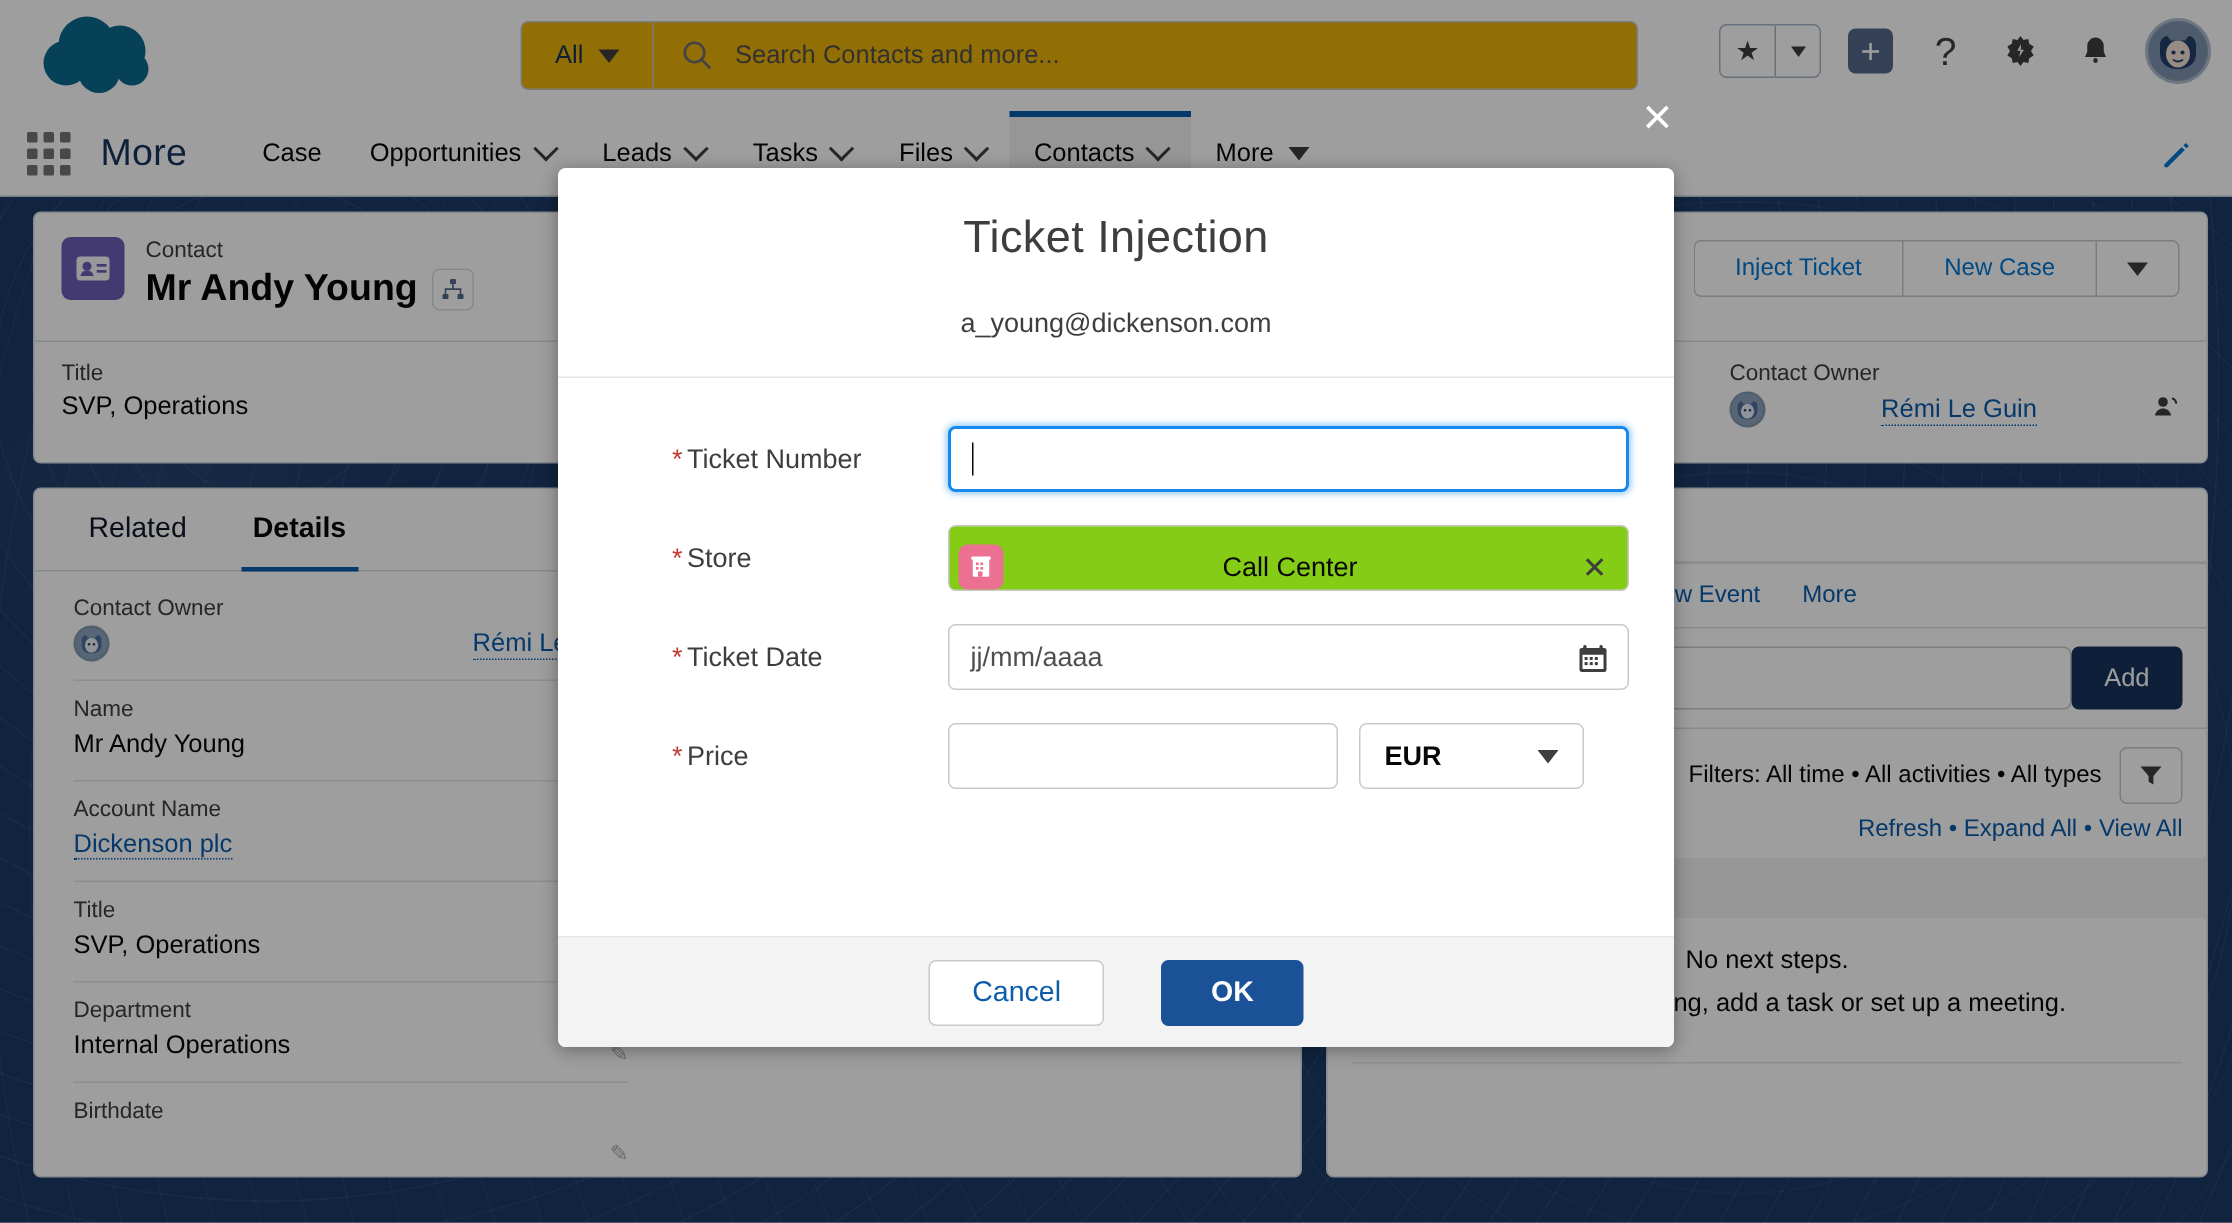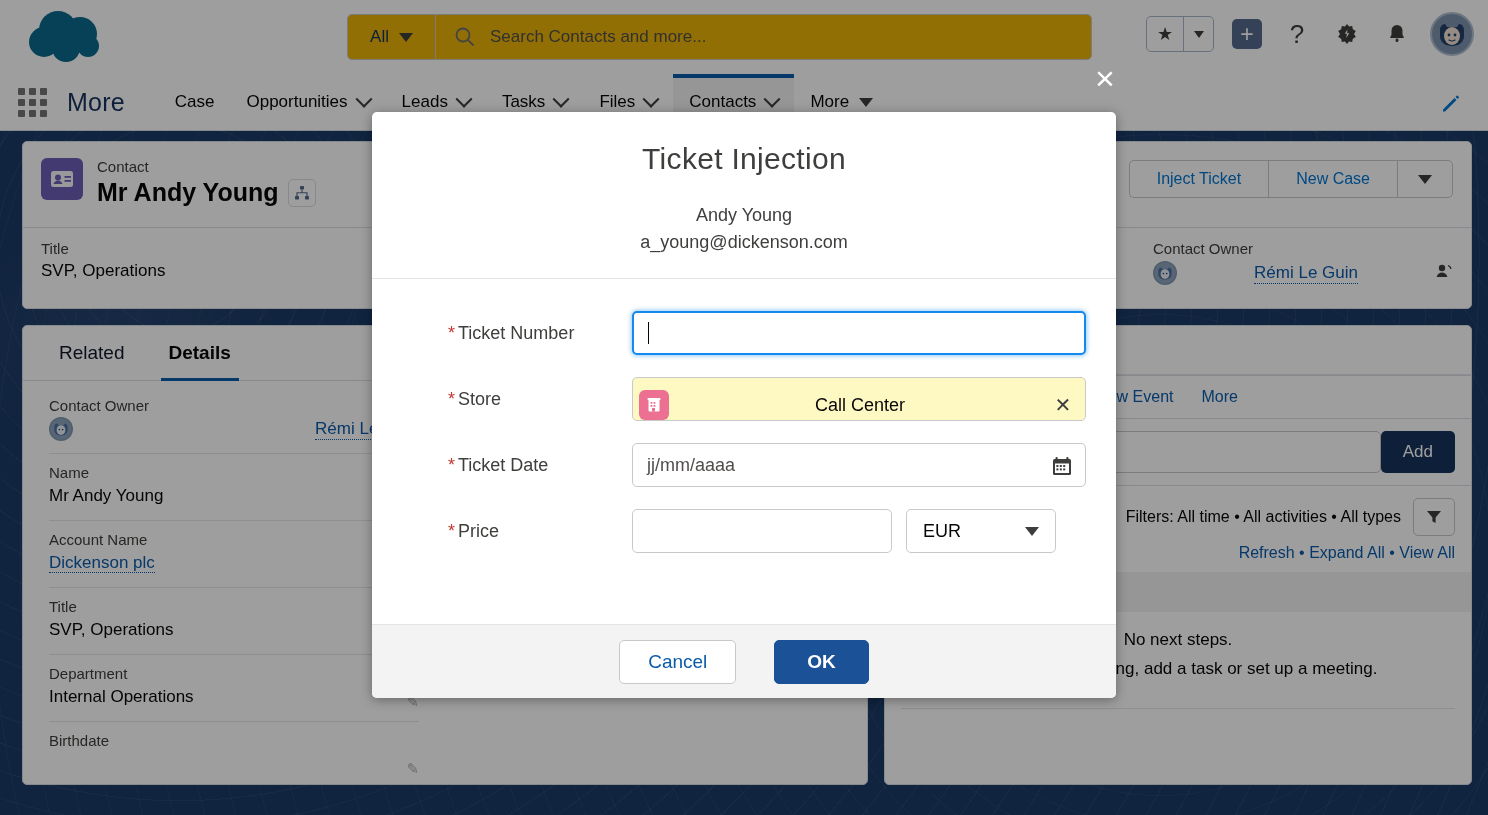--- a/index.html
+++ b/index.html
@@ -178,34 +178,34 @@
   .fctrl { flex: 1; display: flex; gap: 14px; }
   .inp {
     flex: 1; height: 44px; border: 1px solid #c9c9c9; border-radius: 5px;
     background: #fff; display: flex; align-items: center; padding: 0 14px;
     font-size: 18px; color: #080707;
   }
   .inp.focused { border: 2px solid #1589ee; box-shadow: 0 0 4px 1px rgba(21,137,238,.45); }
   .caret-text { display: inline-block; width: 1px; height: 22px; background: #080707; }
   .lookup {
     flex: 1; height: 44px; border: 1px solid #c9c9c9; border-radius: 5px;
-    display: flex; align-items: center; padding: 12px 10px 0 6px; position: relative; background:#fef9c3;
+    display: flex; align-items: center; padding: 12px 10px 0 6px; position: relative; background:#84cc16;
   }
   .store-icon { width: 30px; height: 30px; border-radius: 6px; background: #eb7092;
     display: flex; align-items: center; justify-content: center; flex: 0 0 auto; }
   .lookup-text { flex: 1; text-align: center; font-size: 18px; color: #080707; }
   .lookup-x { width: 24px; color: #3e3e3c; font-size: 20px; text-align: center; }
   .date-inp { position: relative; }
   .date-ph { color: #514f4d; }
   .cal-icon { position: absolute; right: 12px; top: 11px; color: #3e3e3c; }
   .price-inp { flex: 0 0 260px; }
   .cur-sel {
     flex: 0 0 150px; height: 44px; border: 1px solid #c9c9c9; border-radius: 5px;
     display: flex; align-items: center; justify-content: space-between; padding: 0 16px;
-    font-size: 18px; color: #080707; background: #fff;
+    font-size: 18px; color: #080707; background: #fff; font-weight: bold;
   }
   .modal-footer {
     background: #f3f3f3; border-top: 1px solid #e5e5e5; border-radius: 0 0 5px 5px;
     height: 74px; display: flex; align-items: center; justify-content: center; gap: 38px;
   }
   .btn-cancel { background: #fff; border: 1px solid #c9c9c9; border-radius: 5px;
     color: #0b5cab; font-size: 19px; height: 44px; padding: 0 28px; }
   .btn-ok { background: #1b5297; border: 1px solid #1b5297; border-radius: 5px;
     color: #fff; font-size: 19px; font-weight: 700; height: 44px; padding: 0 32px; }
 </style>
@@ -504,21 +504,20 @@
   </div>
 
   <div id="backdrop"></div>
 
   <div class="modal-close">×</div>
 
   <div class="modal">
     <div class="modal-header">
       <div class="modal-title">Ticket Injection</div>
       <div class="modal-sub">
-        <div>Andy Young</div>
         <div>a_young@dickenson.com</div>
       </div>
     </div>
 
     <div class="modal-form">
 
       <div class="frow">
         <div class="flabel">
           <span class="req">*</span><span>Ticket Number</span>
         </div>

